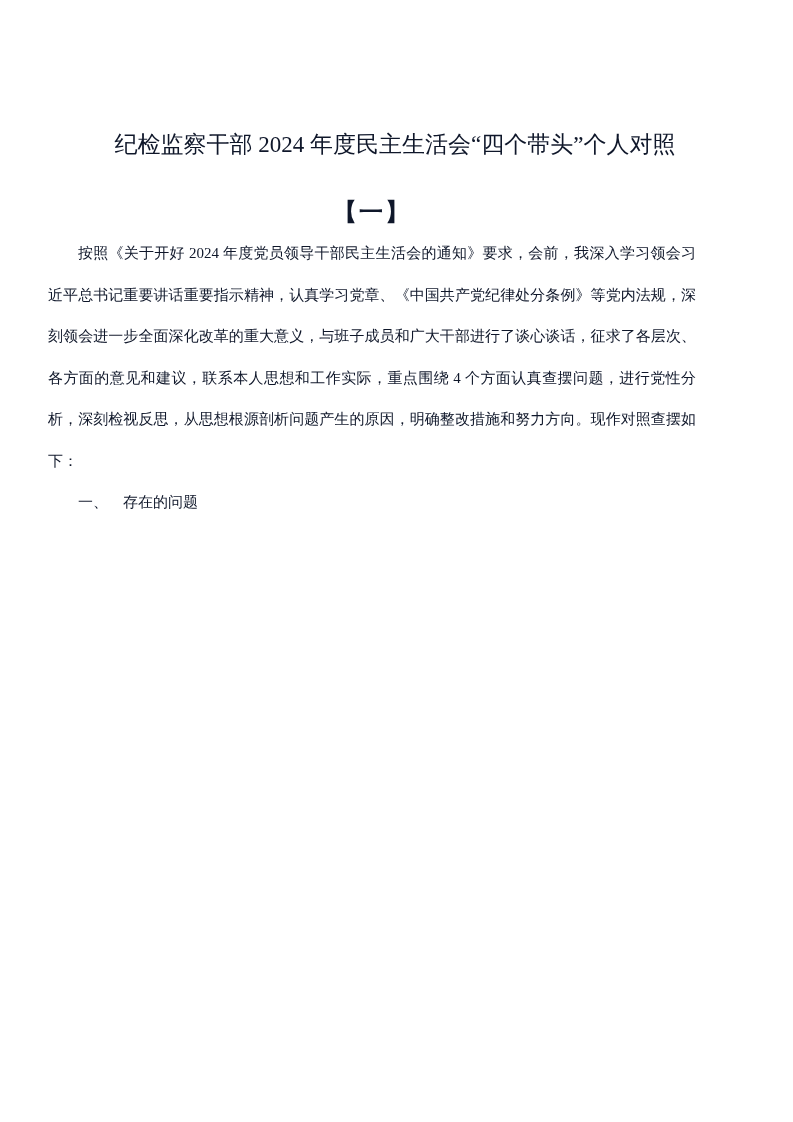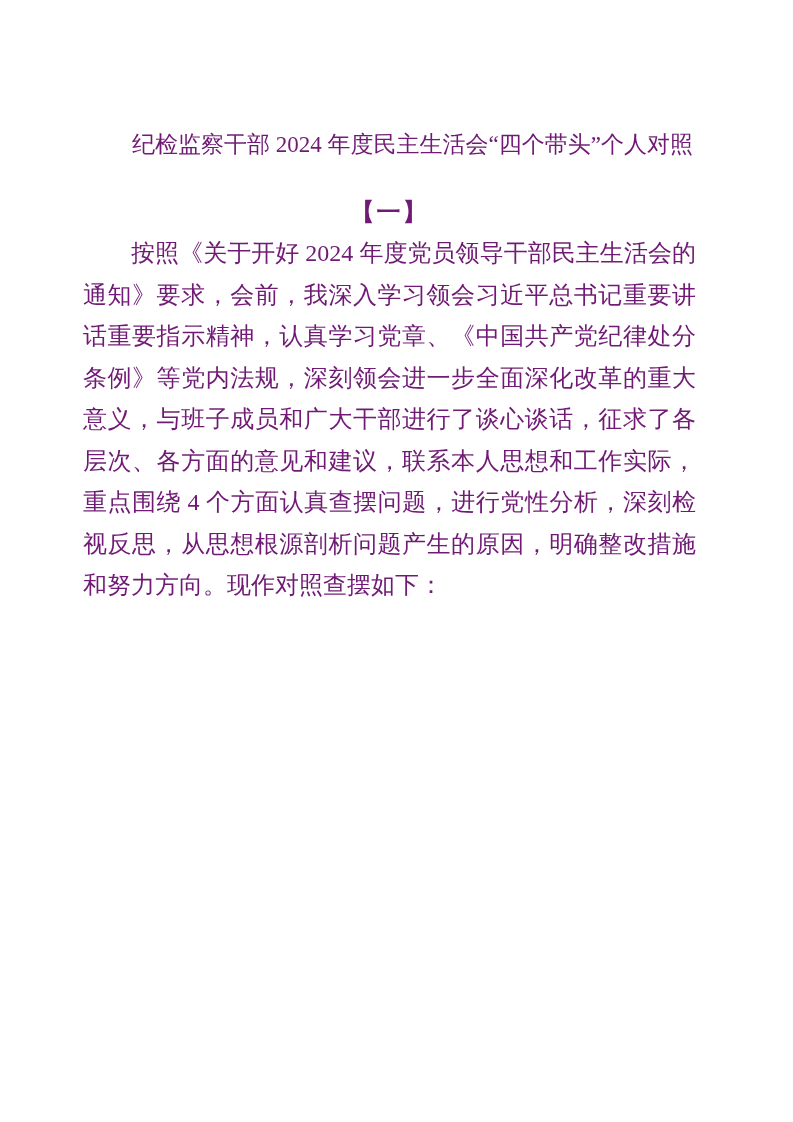--- a/index.html
+++ b/index.html
@@ -6,23 +6,23 @@
     margin: 0;
     padding: 0;
     background: #ffffff;
   }
   .page {
     position: relative;
     width: 793px;
     height: 982px;
     box-sizing: border-box;
     background: #ffffff;
-    color: #701a75;
+    color: #0f172a;
     overflow: hidden;
-    padding: 120px 97px 0 83px;
+    padding: 120px 97px 0 48px;
     font-family: "Liberation Serif", "DejaVu Serif", serif;
   }
   .doc-title {
     margin: 0;
     font-weight: normal;
   }
   .title-line {
     font-size: 23px;
     line-height: 50px;
     text-align: center;
@@ -34,34 +34,35 @@
   .section-marker {
     margin-top: 22px;
     font-size: 24px;
     font-weight: bold;
     line-height: 41px;
     text-align: center;
     letter-spacing: 2px;
   }
   .body-para {
     margin: 0;
-    font-size: 24px;
+    font-size: 15px;
     line-height: 41.5px;
     text-align: justify;
     text-indent: 2em;
   }
 </style>
 </head>
 <body>
 
 <div class="page">
 
   <div class="doc-title">
     <div class="title-line first">纪检监察干部 2024 年度民主生活会“四个带头”个人对照</div>
   </div>
 
   <div class="section-marker">【一】</div>
 
   <p class="body-para">按照《关于开好 2024 年度党员领导干部民主生活会的通知》要求，会前，我深入学习领会习近平总书记重要讲话重要指示精神，认真学习党章、《中国共产党纪律处分条例》等党内法规，深刻领会进一步全面深化改革的重大意义，与班子成员和广大干部进行了谈心谈话，征求了各层次、各方面的意见和建议，联系本人思想和工作实际，重点围绕 4 个方面认真查摆问题，进行党性分析，深刻检视反思，从思想根源剖析问题产生的原因，明确整改措施和努力方向。现作对照查摆如下：</p>
 
+  <p class="body-para">一、　存在的问题</p>
 
 
 </div>
 
 </body></html>

